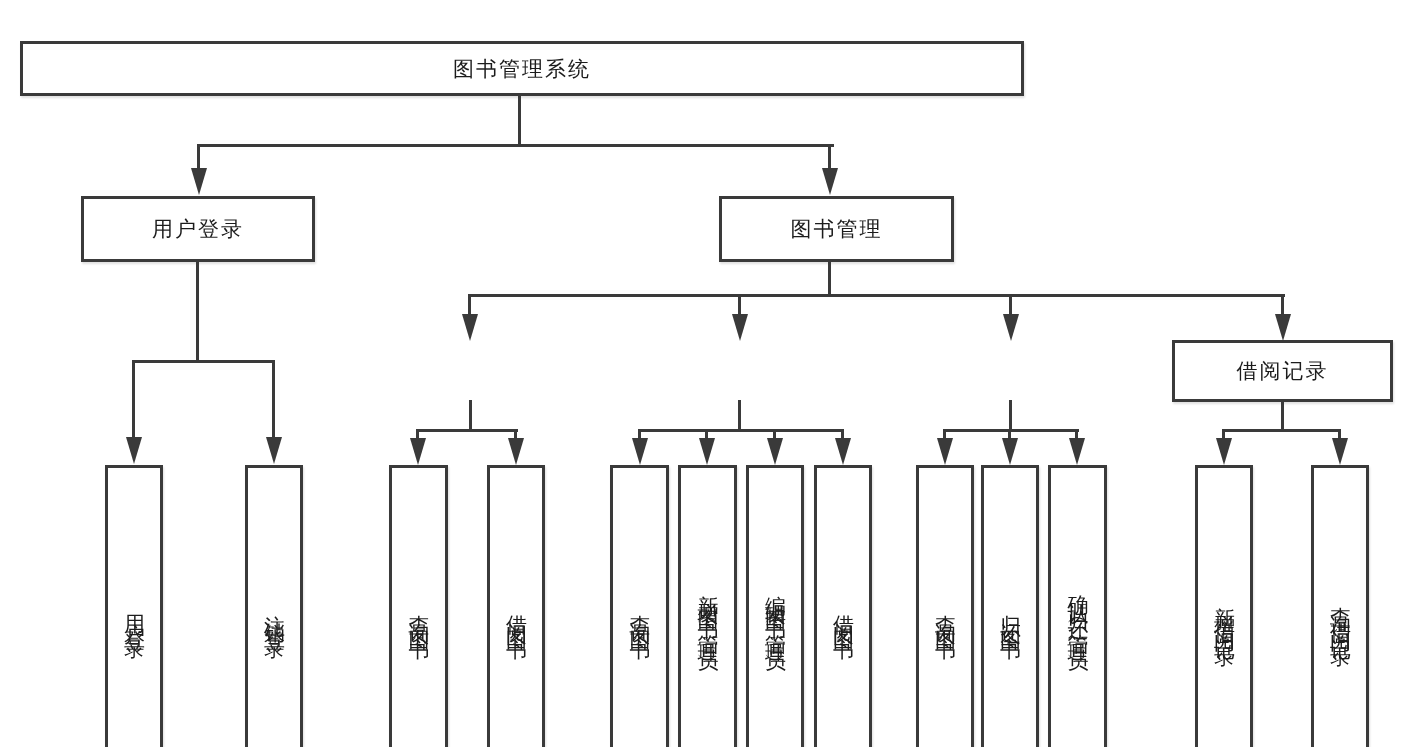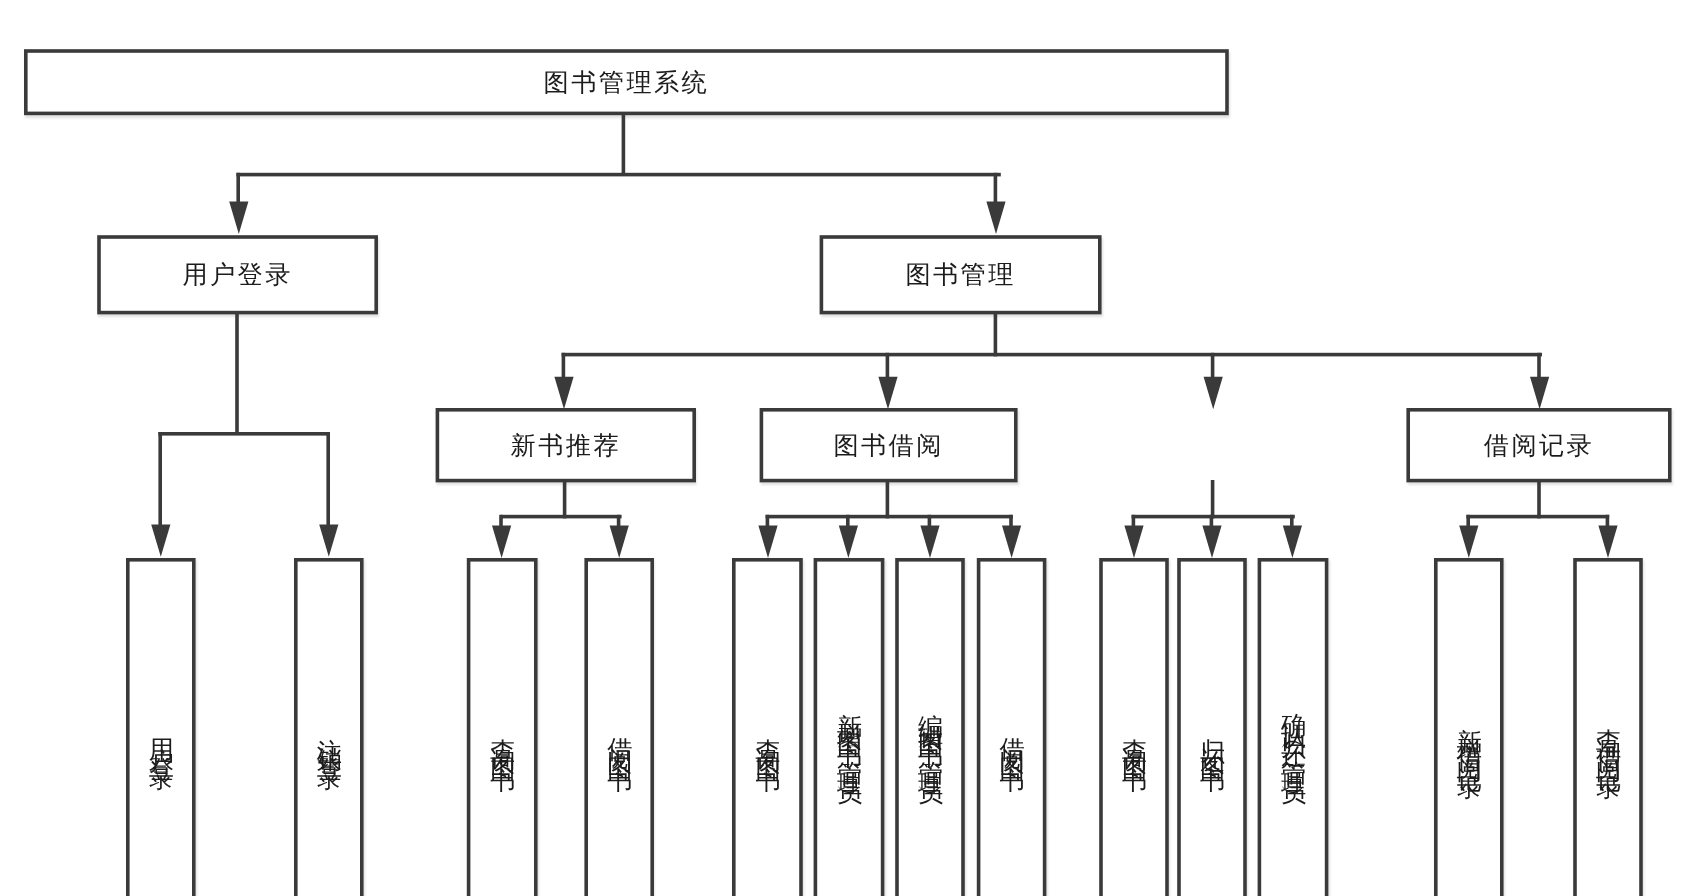--- a/index.html
+++ b/index.html
@@ -52,42 +52,40 @@
   <div class="box" style="left:20px;top:13px;width:1004px;height:55px">图书管理系统</div>
 
   <div class="vl" style="left:518px;top:66px;height:52px"></div>
   <div class="hl" style="left:197px;top:116px;width:637px"></div>
   <div class="vl" style="left:197px;top:116px;height:28px"></div>
   <div class="ah" style="left:191px;top:140px"></div>
   <div class="vl" style="left:828px;top:116px;height:28px"></div>
   <div class="ah" style="left:822px;top:140px"></div>
 
   <div class="box" style="left:81px;top:168px;width:234px;height:66px">用户登录</div>
-  <div class="box" style="left:683px;top:168px;width:235px;height:66px">图书管理</div>
+  <div class="box" style="left:719px;top:168px;width:235px;height:66px">图书管理</div>
 
   <div class="vl" style="left:196px;top:232px;height:102px"></div>
   <div class="hl" style="left:132px;top:332px;width:143px"></div>
   <div class="vl" style="left:132px;top:332px;height:80px"></div>
   <div class="ah" style="left:126px;top:409px"></div>
   <div class="vl" style="left:272px;top:332px;height:80px"></div>
   <div class="ah" style="left:266px;top:409px"></div>
 
   <div class="vl" style="left:828px;top:232px;height:37px"></div>
   <div class="hl" style="left:468px;top:266px;width:817px"></div>
   <div class="vl" style="left:468px;top:266px;height:24px"></div>
   <div class="ah" style="left:462px;top:286px"></div>
   <div class="vl" style="left:738px;top:266px;height:24px"></div>
   <div class="ah" style="left:732px;top:286px"></div>
   <div class="vl" style="left:1009px;top:266px;height:24px"></div>
   <div class="ah" style="left:1003px;top:286px"></div>
   <div class="vl" style="left:1281px;top:266px;height:24px"></div>
   <div class="ah" style="left:1275px;top:286px"></div>
 
-  <div class="box" style="left:363px;top:312px;width:217px;height:62px">新书推荐</div>
-  <div class="box" style="left:633px;top:312px;width:215px;height:62px">图书借阅</div>
   <div class="box" style="left:1172px;top:312px;width:221px;height:62px">借阅记录</div>
 
   <div class="vl" style="left:469px;top:372px;height:32px"></div>
   <div class="hl" style="left:417px;top:401px;width:101px"></div>
   <div class="vl" style="left:416px;top:401px;height:12px"></div>
   <div class="ah" style="left:410px;top:410px"></div>
   <div class="vl" style="left:514px;top:401px;height:12px"></div>
   <div class="ah" style="left:508px;top:410px"></div>
 
   <div class="vl" style="left:738px;top:372px;height:32px"></div>

